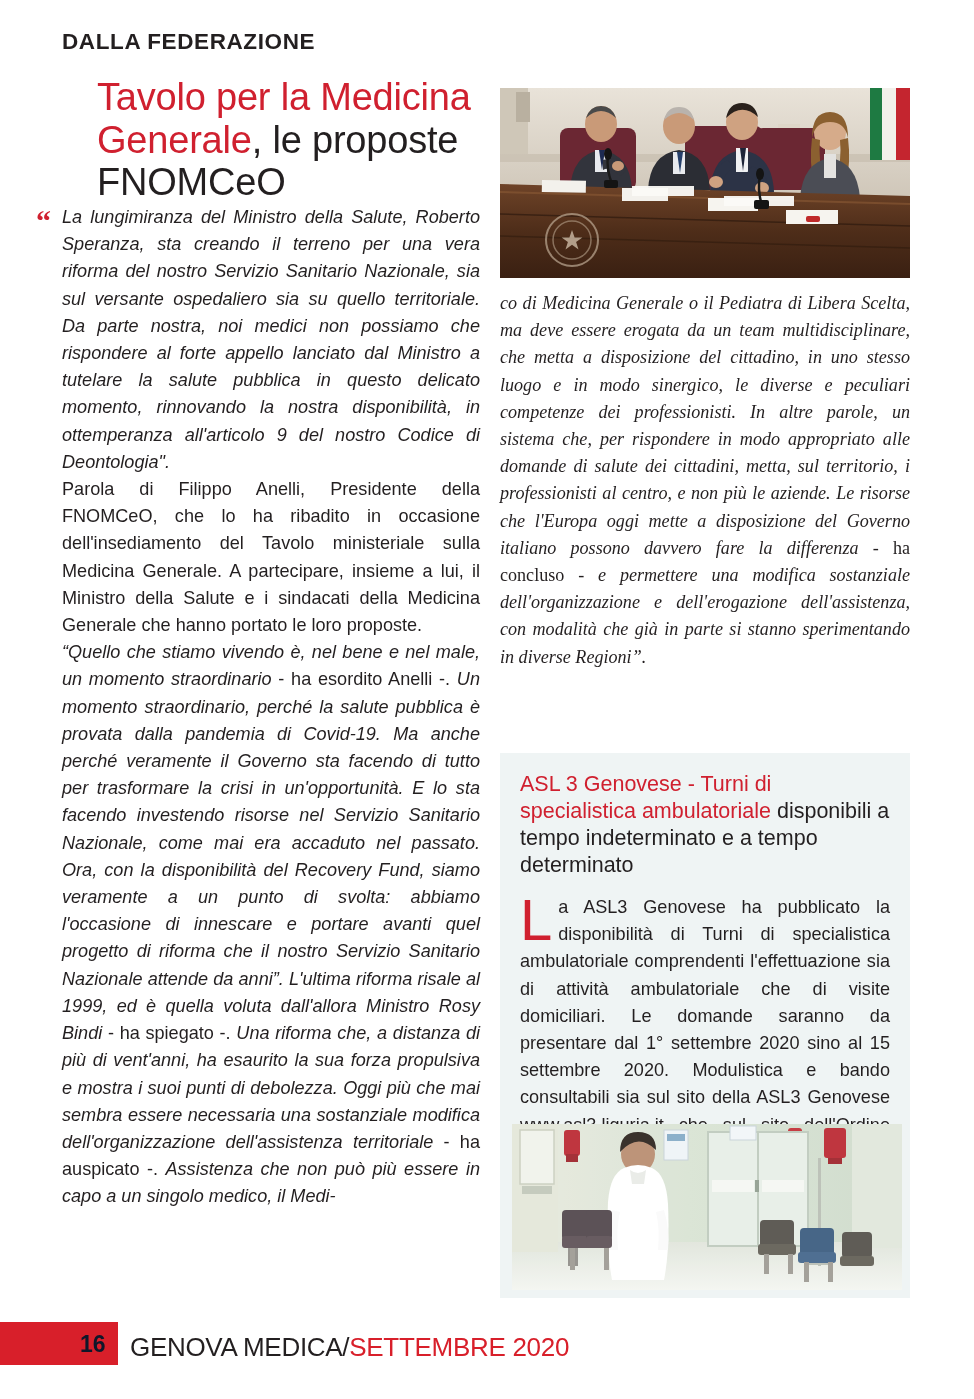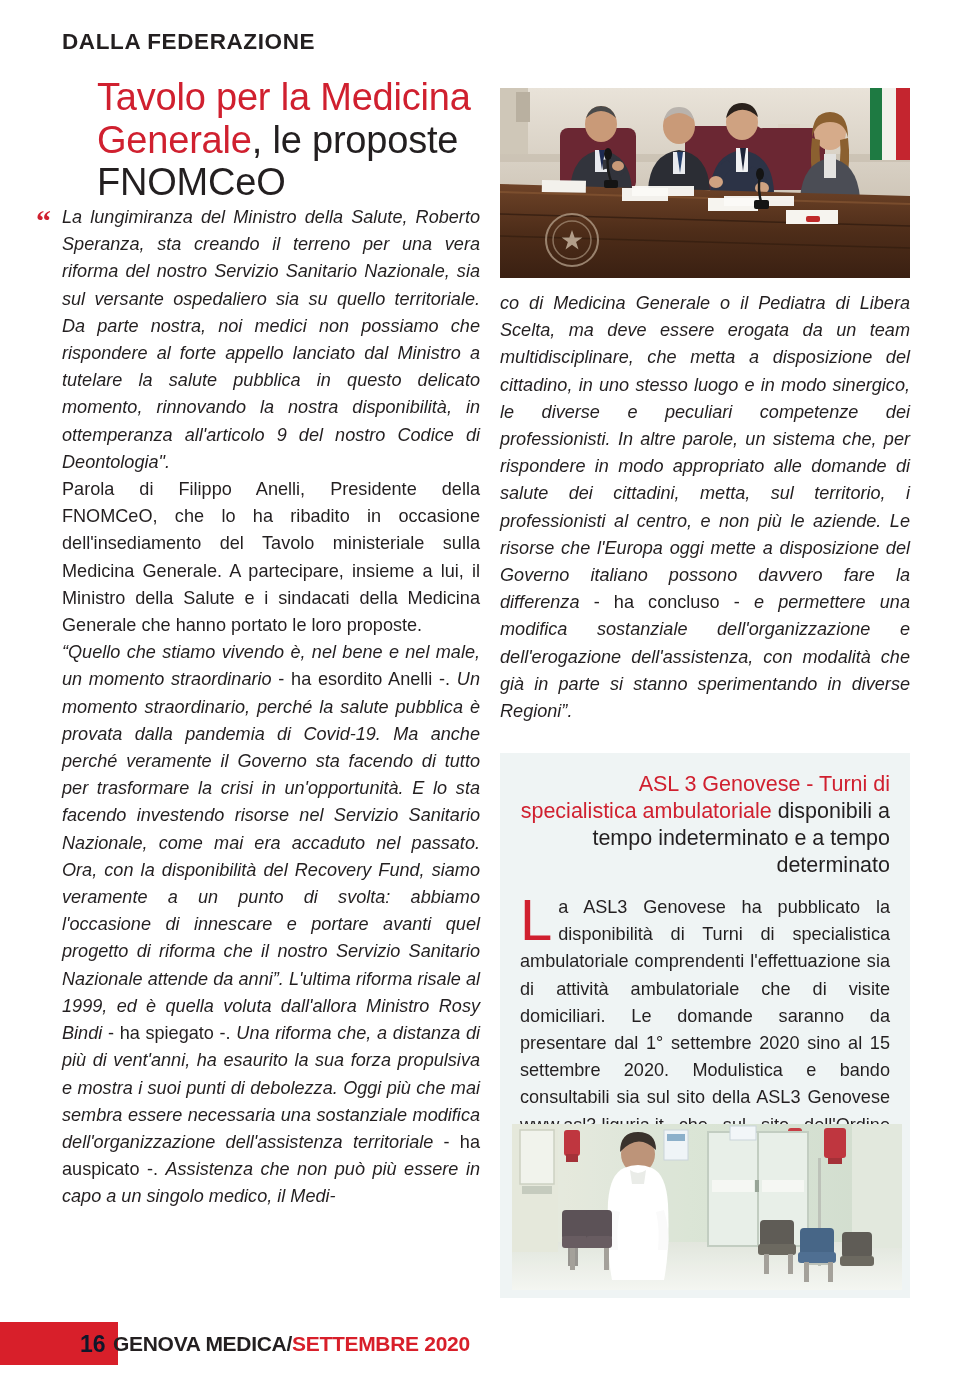--- a/index.html
+++ b/index.html
@@ -62,20 +62,21 @@
     position: absolute;
     left: 62px;
     top: 204px;
     width: 418px;
   }
   .col-right {
     position: absolute;
     left: 500px;
     top: 290px;
     width: 410px;
+    font-family: Liberation Serif, serif;
   }
 
   .body-txt {
     font-size: 18.1px;
     line-height: 27.2px;
     color: #231f20;
     text-align: justify;
     hyphens: manual;
   }
   .body-txt .it { font-style: italic; }
@@ -104,21 +105,20 @@
     width: 410px;
     height: 545px;
     background: #eff4f4;
     padding: 18px 20px 0 20px;
   }
   .asl-title {
     font-size: 21.5px;
     line-height: 27px;
     color: #231f20;
     font-weight: normal;
-    text-align: right;
   }
   .asl-title .t-red { color: #d0202f; }
 
   .asl-body {
     margin-top: 15px;
     font-size: 18.1px;
     line-height: 27.2px;
     color: #231f20;
     text-align: justify;
     position: relative;
@@ -158,24 +158,24 @@
     position: absolute;
     left: 80px;
     top: 1331px;
     font-size: 23px;
     font-weight: bold;
     color: #0f172a;
     line-height: 26px;
   }
   .footer-title {
     position: absolute;
-    left: 113px;
+    left: 130px;
     top: 1332px;
-    font-size: 21px;
-    font-weight: bold;
+    font-size: 26px;
+    font-weight: normal;
     color: #231f20;
     letter-spacing: -0.3px;
     white-space: nowrap;
   }
   .footer-title .f-red { color: #d81f2a; }
 </style>
 </head>
 <body>
 
 <div class="page">

